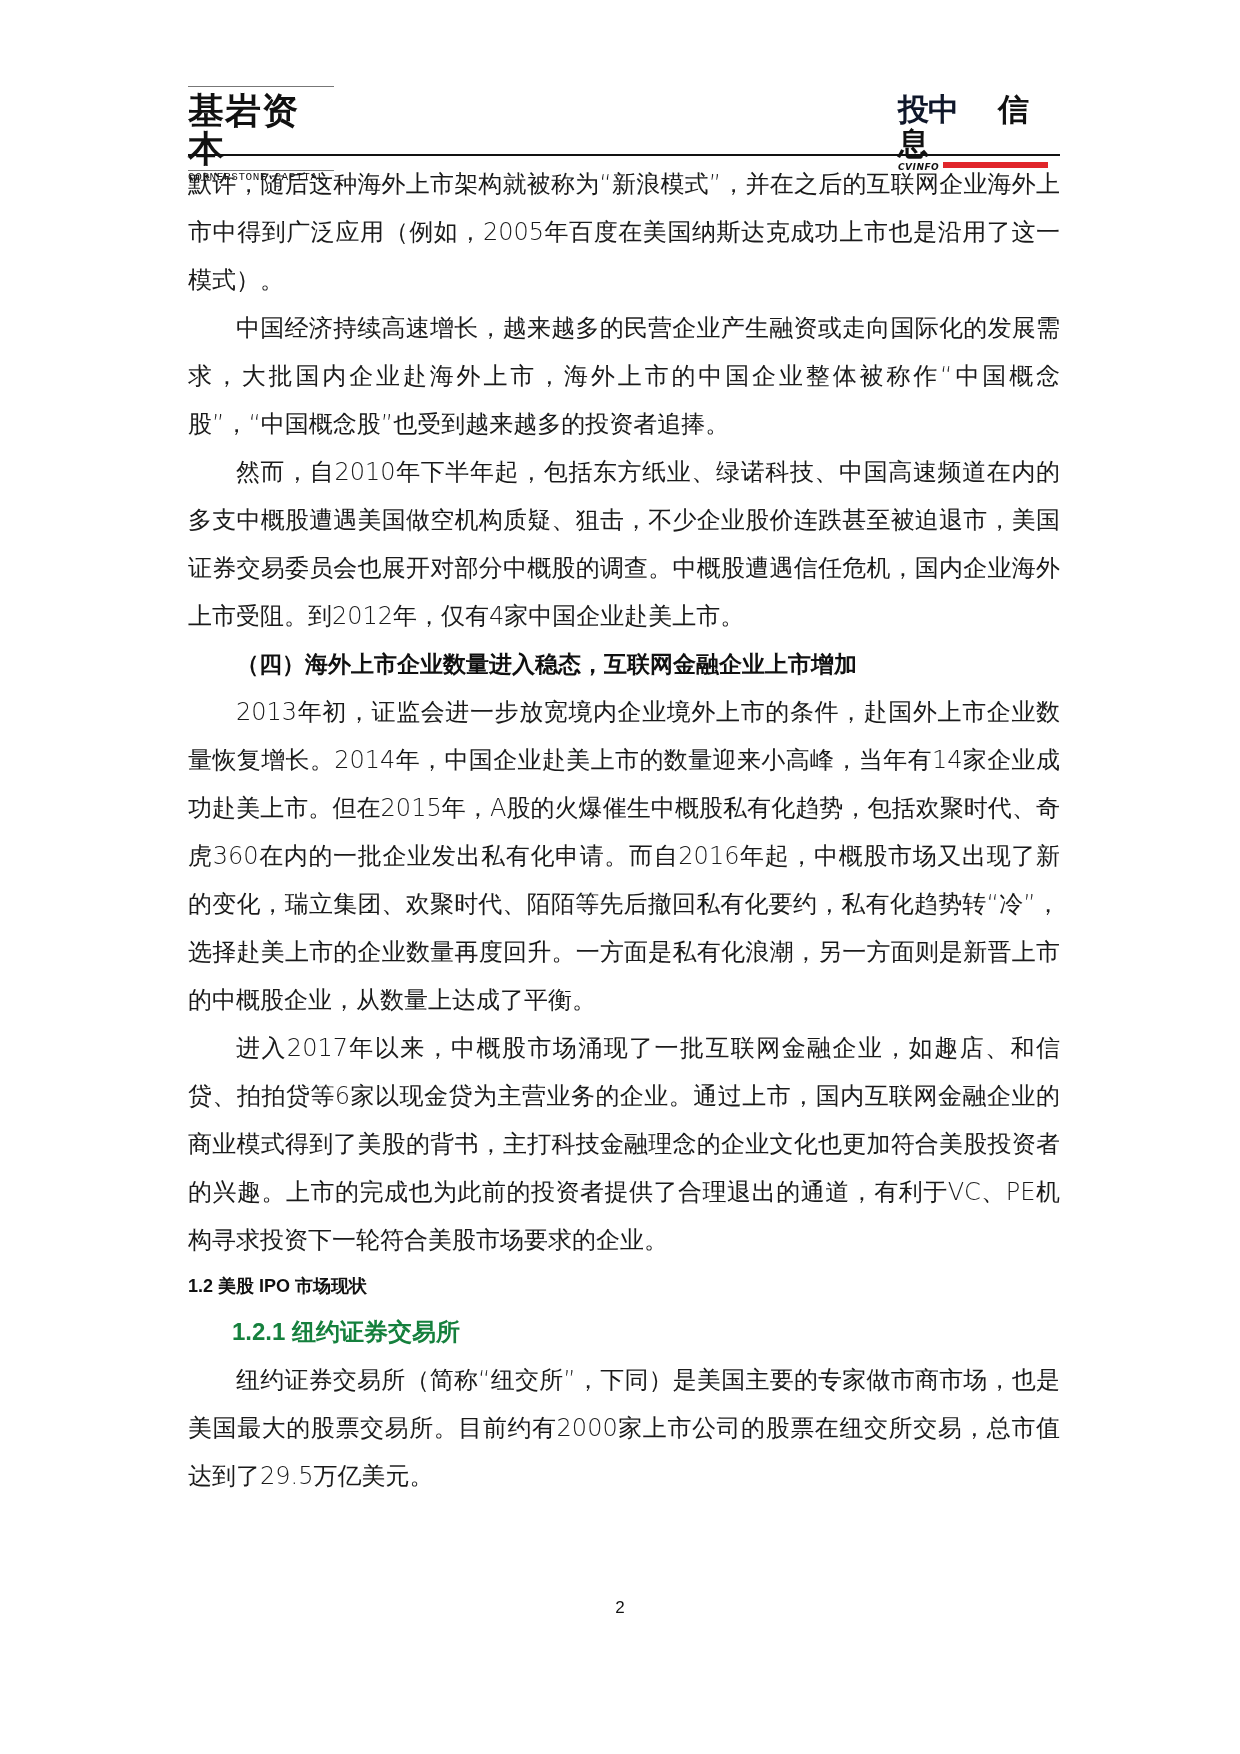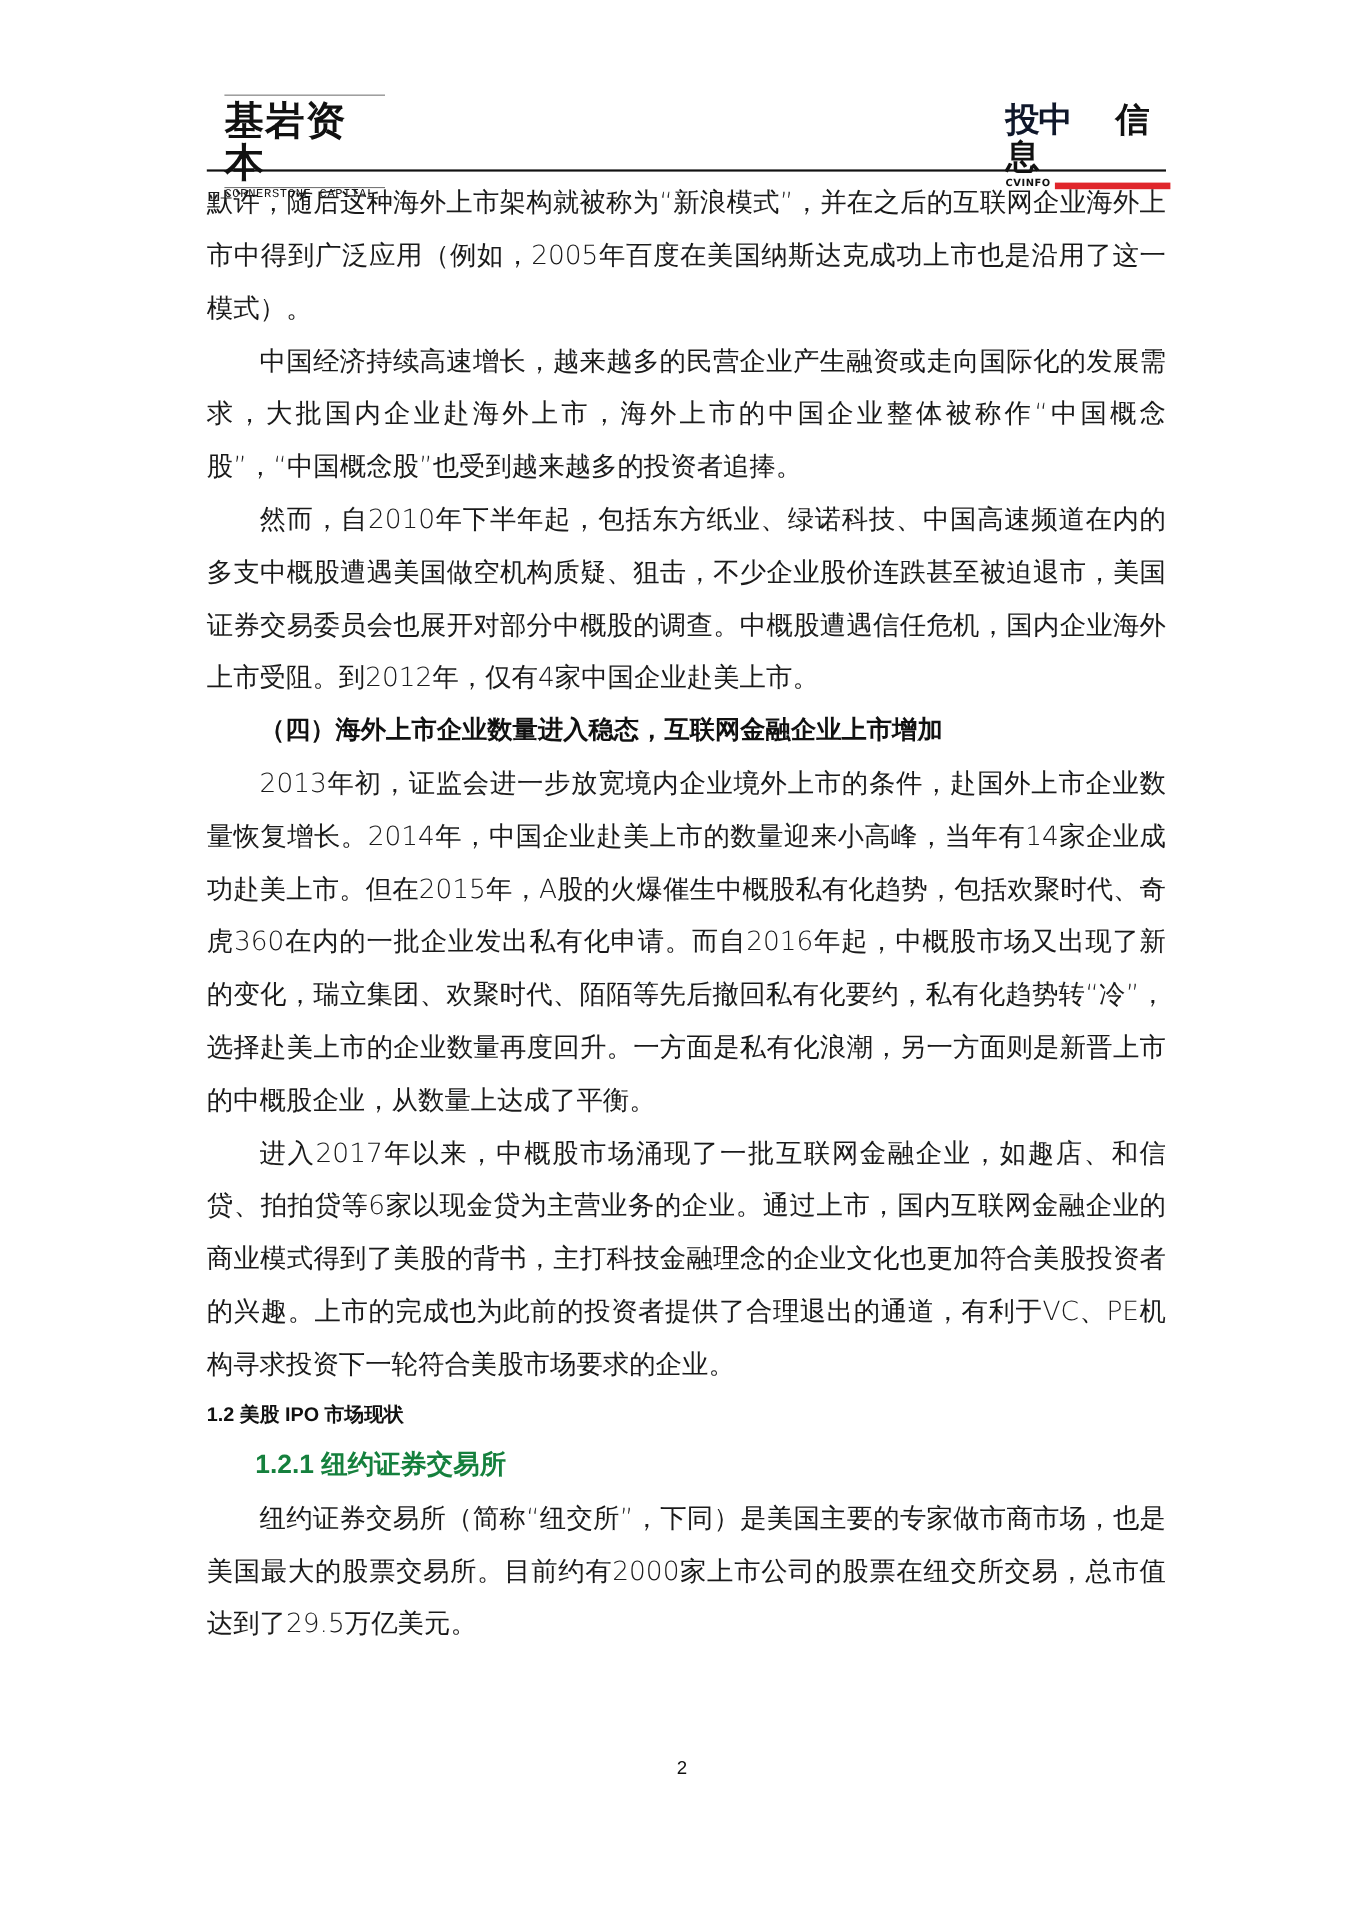--- a/index.html
+++ b/index.html
@@ -1,31 +1,31 @@
 <!DOCTYPE html>
 <html><head>
 <meta charset="utf-8">
 <style>
   html, body { margin:0; padding:0; background:#ffffff; }
   body { width:1240px; height:1754px; position:relative; overflow:hidden;
          font-family:"DejaVu Sans", "Liberation Sans", sans-serif; color:#111; }
-  .header { position:absolute; left:204px; top:86px; width:872px; height:66px; }
+  .header { position:absolute; left:188px; top:86px; width:872px; height:66px; }
   .logo-left { position:absolute; left:0; top:0; width:146px; }
   .logo-left .topline { height:1px; background:#777; margin-bottom:4px; width:146px; }
   .logo-left .cn { font-family:"DejaVu Serif", "Liberation Serif", serif; font-weight:bold;
                    font-size:36px; line-height:38px; letter-spacing:1px; color:#111; }
   .logo-left .midline { height:1px; background:#777; margin-top:3px; width:146px; }
   .logo-left .en { font-family:Liberation Mono, monospace; font-size:11px; letter-spacing:0.6px;
                    line-height:12px; color:#111; }
   .logo-right { position:absolute; right:12px; top:6px; width:150px; }
   .logo-right .cn { font-family:"DejaVu Sans", sans-serif; font-weight:bold; font-size:31px;
                     line-height:34px; letter-spacing:-1px; }
   .logo-right .cn .red { color:#0f172a; }
   .logo-right .cn .blk { color:#111;margin-left:40px; }
-  .logo-right .sub { display:flex; align-items:flex-end; margin-top:2px; }
+  .logo-right .sub { display:flex; align-items:flex-start; margin-top:2px;font-style:italic; }
   .logo-right .sub .en { font-family:"DejaVu Sans", sans-serif; font-weight:bold; font-size:9px;
                          letter-spacing:0.5px; color:#111; }
   .logo-right .sub .bar { flex:1; height:6px; background:#e0262b; margin-left:4px; }
   .header-rule { position:absolute; left:188px; top:154px; width:872px; height:2px; background:#111; }
 
   .content { position:absolute; left:188px; top:160px; width:872px; }
   p { margin:0; font-size:24px; line-height:48px; text-align:justify;
       font-family:"DejaVu Sans", "Liberation Sans", sans-serif; font-weight:300; color:#1a1a1a; }
   p.indent { text-indent:48px; }
   h4.subhead { margin:0; font-size:23px; line-height:48px; font-weight:bold; padding-left:48px;

